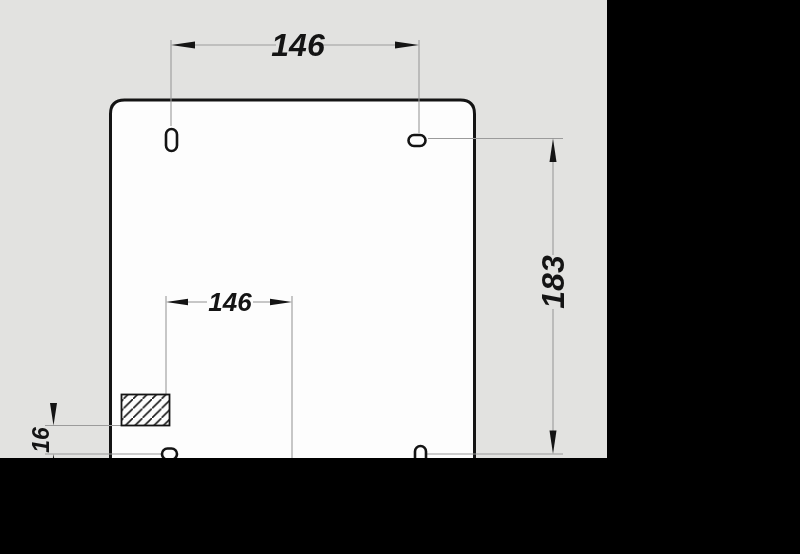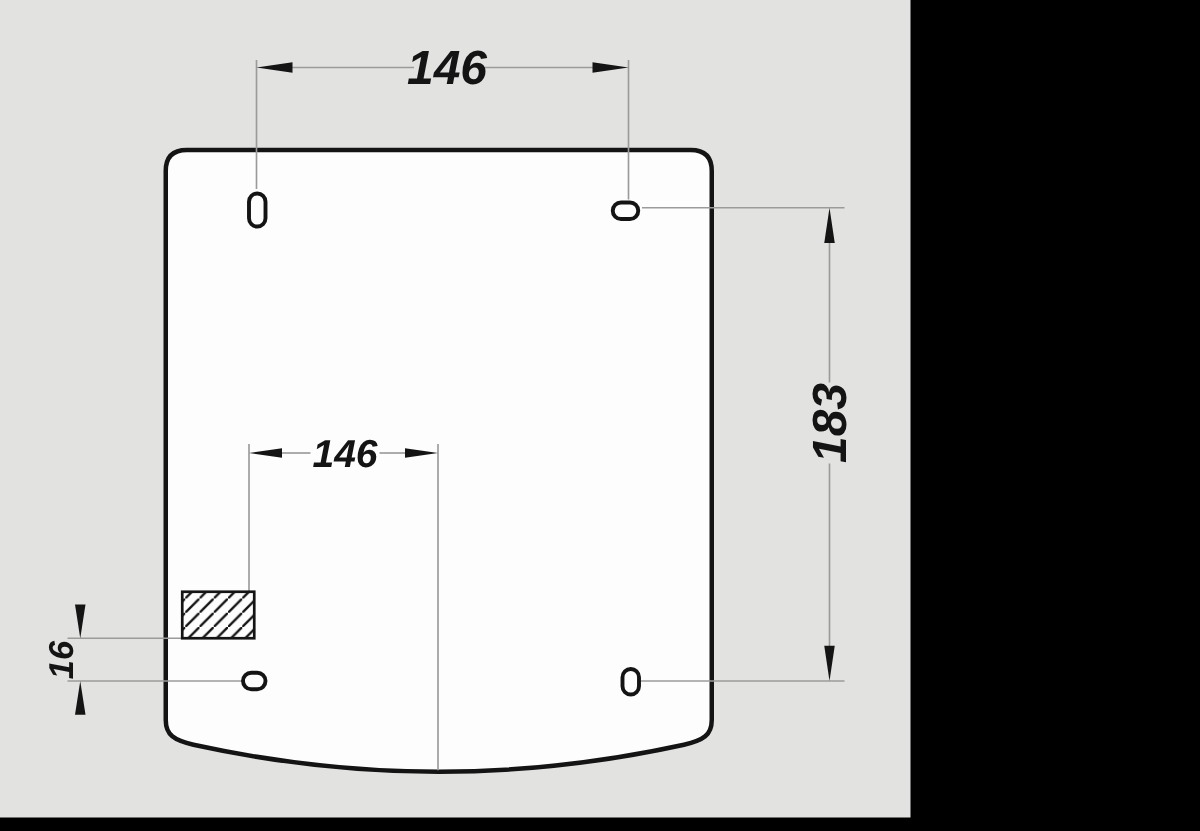--- a/index.html
+++ b/index.html
@@ -1,16 +1,16 @@
 <!DOCTYPE html>
 <html><head>
 <meta charset="utf-8">
 <style>
   html,body{margin:0;padding:0;background:#000;}
-  .stage{position:relative;width:800px;height:554px;background:#ec4899;overflow:hidden;
+  .stage{position:relative;width:800px;height:458px;background:#ec4899;overflow:hidden;
          font-family:"Liberation Sans",sans-serif;}
   svg{display:block;}
   .dim-text{font-family:"Liberation Sans","DejaVu Sans",sans-serif;
             font-style:italic;font-weight:bold;fill:#141414;}
   .dim-line{stroke:#9b9b9b;stroke-width:1.1;fill:none;}
   .arrow{fill:#141414;stroke:none;}
   .outline{fill:#fdfdfd;stroke:#141414;stroke-width:3;stroke-linejoin:round;}
   .slot{fill:#fdfdfd;stroke:#141414;stroke-width:2.6;}
   .hatch-border{fill:none;stroke:#141414;stroke-width:1.8;}
 </style>

